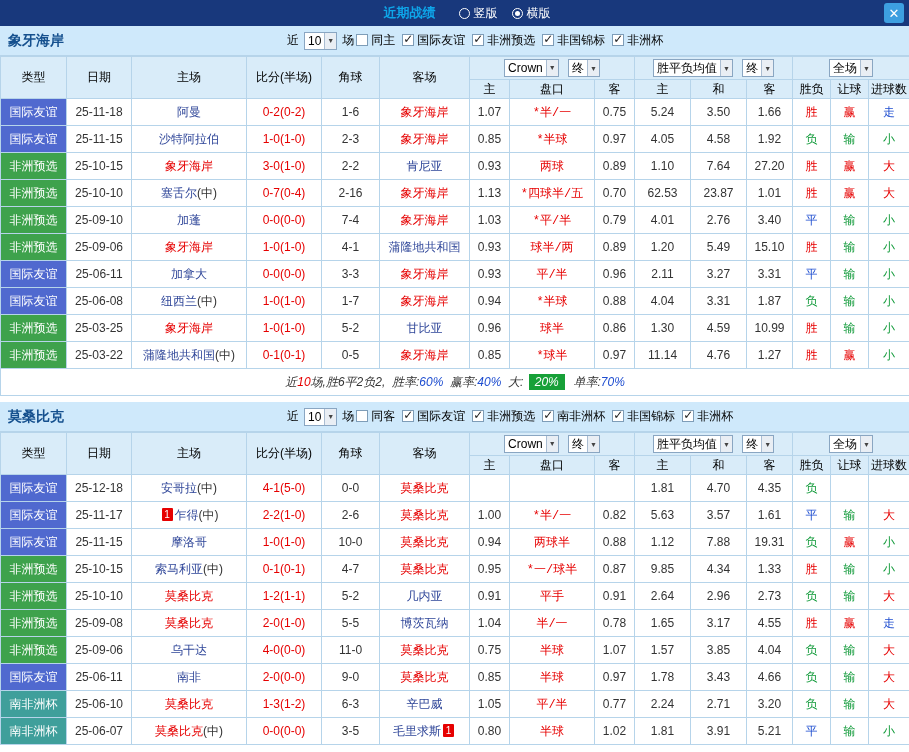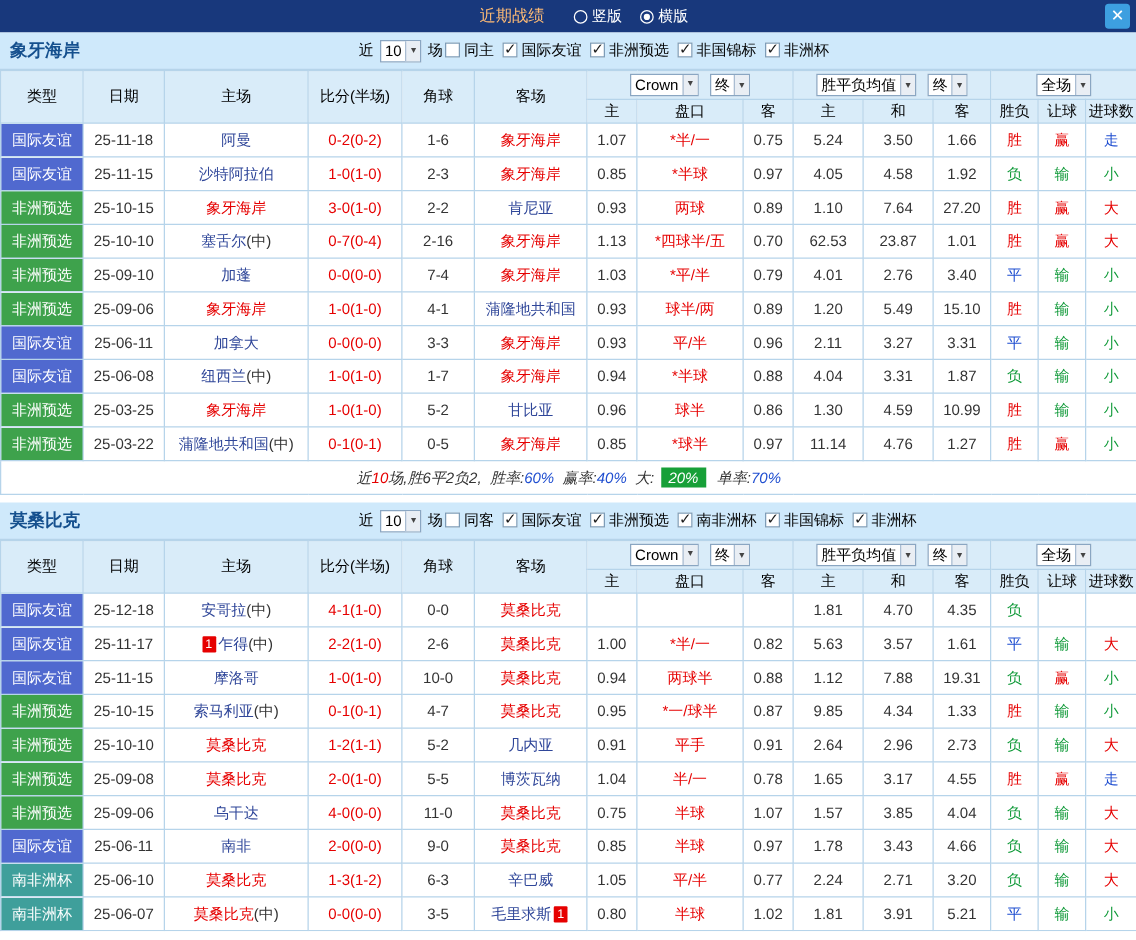--- a/index.html
+++ b/index.html
@@ -1,20 +1,20 @@
 <!DOCTYPE html>
 <html><head>
 <meta charset="utf-8">
 <style>
   html,body{margin:0;padding:0;background:#fff;}
   body{width:909px;font-family:"Liberation Sans","DejaVu Sans",sans-serif;-webkit-font-smoothing:antialiased;}
 
   
   .titlebar{height:26px;background:#18387c;position:relative;display:flex;align-items:center;justify-content:center;color:#fff;font-size:12px;}
-  .tb-title{color:#fdba74;font-weight:normal;font-size:13px;margin-right:16px;margin-left:32px;}
+  .tb-title{color:#0ea5e9;font-weight:bold;font-size:13px;margin-right:16px;margin-left:32px;}
   .radio-wrap{display:inline-flex;align-items:center;margin:0 7px;cursor:pointer;}
   .radio{width:11px;height:11px;border:1px solid #fff;border-radius:50%;position:relative;margin-right:4px;display:inline-block;box-sizing:border-box;}
   .radio.selected::after{content:"";position:absolute;left:2px;top:2px;width:5px;height:5px;border-radius:50%;background:#fff;}
   .close-btn{position:absolute;right:5px;top:3px;width:20px;height:20px;background:#3d9fe0;color:#fff;display:flex;align-items:center;justify-content:center;font-size:13px;border-radius:3px;cursor:pointer;}
 
   
   .sec-header{height:30px;background:#cfe9fb;display:flex;align-items:center;font-size:12px;position:relative;border-bottom:1px solid #b6d4ea;box-sizing:border-box;color:#000;}
   .team-name{font-size:14px;font-weight:bold;color:#15508e;margin-left:8px;}
   .filters{position:absolute;left:285px;display:flex;align-items:center;}
   .near-label{margin:0 2px;}
@@ -28,21 +28,21 @@
   .sel .arr::after{content:"\25BC";font-size:7px;color:#444;}
 
   
   table.grid{border-collapse:collapse;table-layout:fixed;width:909px;font-size:12px;}
   .grid th,.grid td{border:1px solid #b6d4ea;text-align:center;padding:0;overflow:hidden;white-space:nowrap;}
   .grid thead th{background:#d9ecf9;font-weight:normal;color:#000;height:18px;}
   .grid thead tr:first-child th{height:22px;}
   .grid tbody td{height:26px;color:#333;background:#fff;}
   .typecell{color:#fff !important;}
   .score{color:#e60000 !important;}
-  .handicap{color:#e60000 !important;}
+  .handicap{color:#e60000 !important;font-family:Liberation Mono, monospace;}
   .tname{color:#2f4699;cursor:pointer;}
   .tname.focus{color:#e60000;}
   .tsub{color:#333;}
   .card{display:inline-block;width:11px;height:13px;line-height:13px;background:#e60000;color:#fff;font-size:10px;margin:0 2px;vertical-align:1px;border-radius:1px;}
   .summary-row td{height:24px;font-size:12px;color:#000;font-style:italic;}
   .summary-row td span{white-space:pre;}
   .sum-badge{background:#17a038;color:#fff;padding:1px 6px;margin:0 2px;}
   .section2{margin-top:6px;}
 </style>
 </head>
@@ -426,21 +426,21 @@
         <th>胜负</th>
         <th>让球</th>
         <th>进球数</th>
       </tr>
     </thead>
     <tbody>
         <tr>
           <td class="typecell" style="background: rgb(80, 105, 207);">国际友谊</td>
           <td>25-12-18</td>
           <td class="teamcell"><span class="tname">安哥拉</span><span class="tsub">(中)</span></td>
-          <td class="score">4-1(1-0)</td>
+          <td class="score">4-1(5-0)</td>
           <td>0-0</td>
           <td class="teamcell"><span class="tname focus">莫桑比克</span></td>
           <td></td>
           <td class="handicap"></td>
           <td></td>
           <td>1.81</td>
           <td>4.70</td>
           <td>4.35</td>
           <td class="mark" style="color: rgb(16, 154, 57);">负</td>
           <td class="mark"></td>

